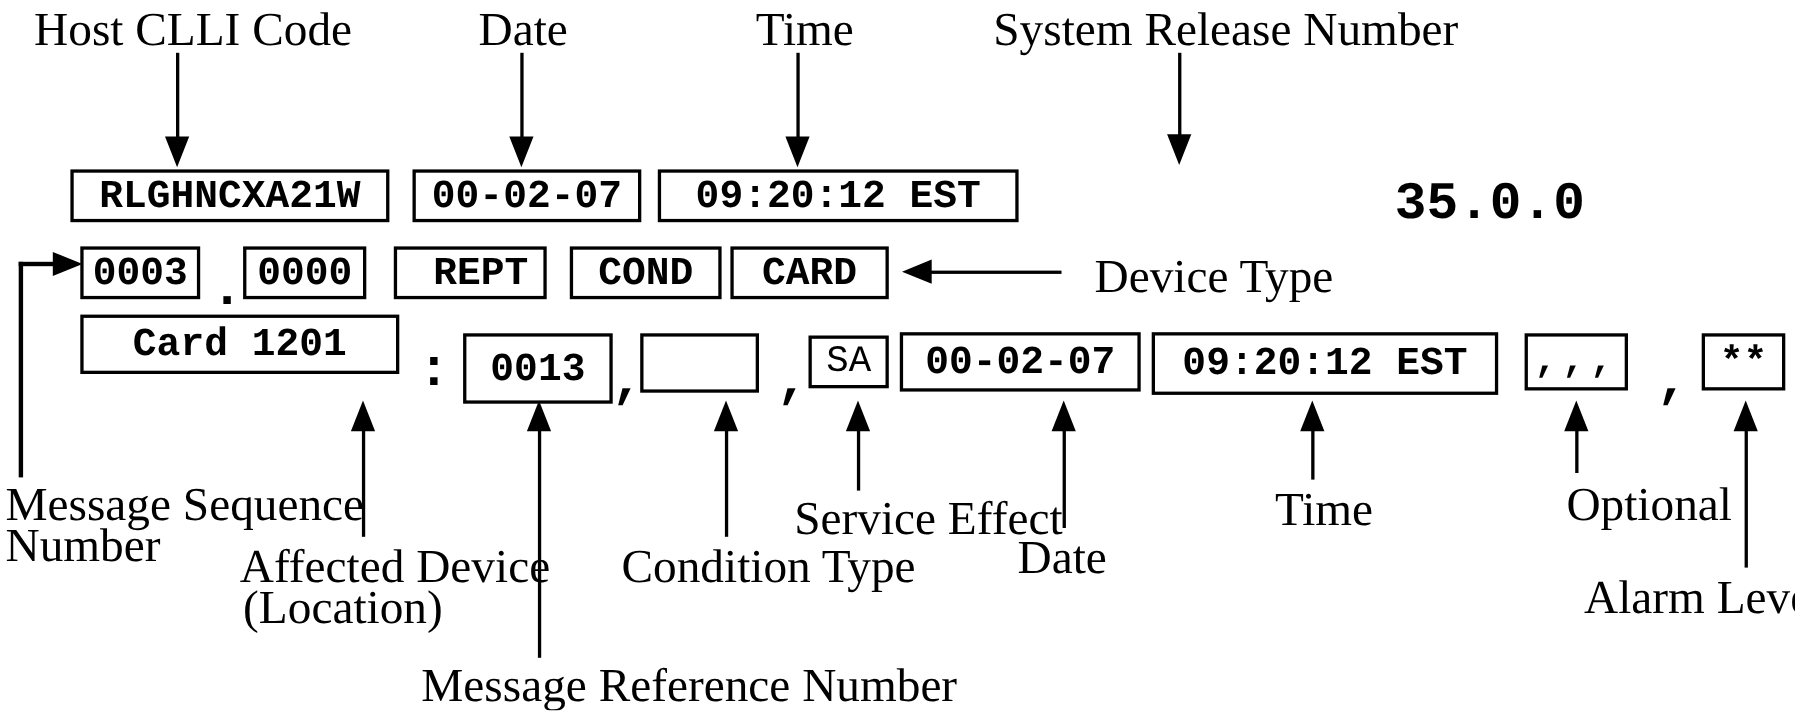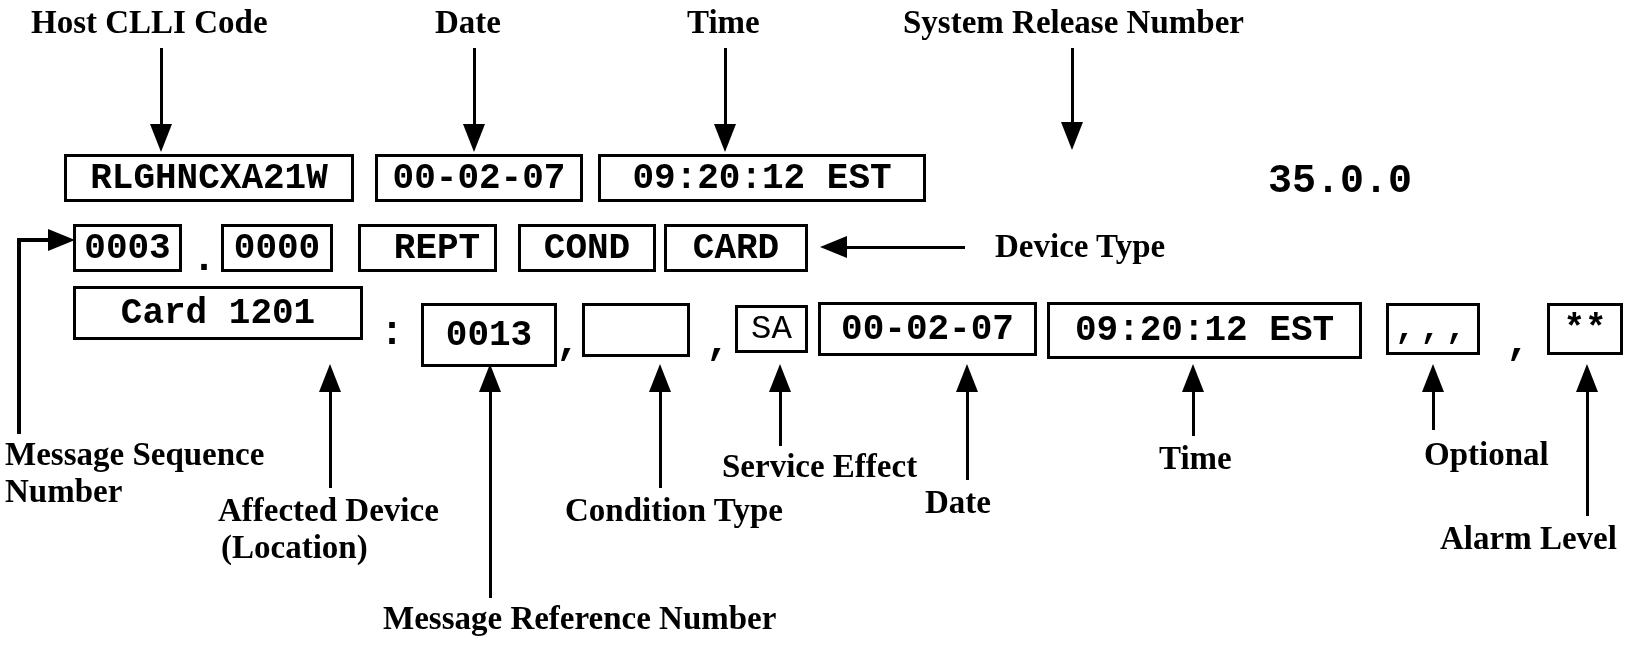--- a/index.html
+++ b/index.html
@@ -21,28 +21,28 @@
     font-weight:bold;font-size:36px;
     white-space:pre;
     box-sizing:border-box;
   }
   .box.light{font-weight:normal;font-size:34px;}
   .box.low{align-items:flex-end;padding-bottom:4px;font-size:34px;letter-spacing:5px;}
   
   .mono{
     position:absolute;
     font-family:"Liberation Mono", monospace;
-    font-weight:bold;font-size:40px;
+    font-weight:bold;font-size:48px;
     white-space:pre;line-height:1;
   }
   
   .slabel{
     position:absolute;
     font-family:"Liberation Serif", serif;
-    font-weight:bold;font-size:33px;
+    font-weight:normal;font-size:43px;
     line-height:1.12;
     white-space:nowrap;
   }
   
   .vline{position:absolute;width:3px;background:#000;}
   .hline{position:absolute;height:3px;background:#000;}
   .vline.thick{width:4px;}
   .hline.thick{height:4px;}
   .head{position:absolute;width:0;height:0;}
   .head.down{border-left:11px solid transparent;border-right:11px solid transparent;border-top:28px solid #000;}

